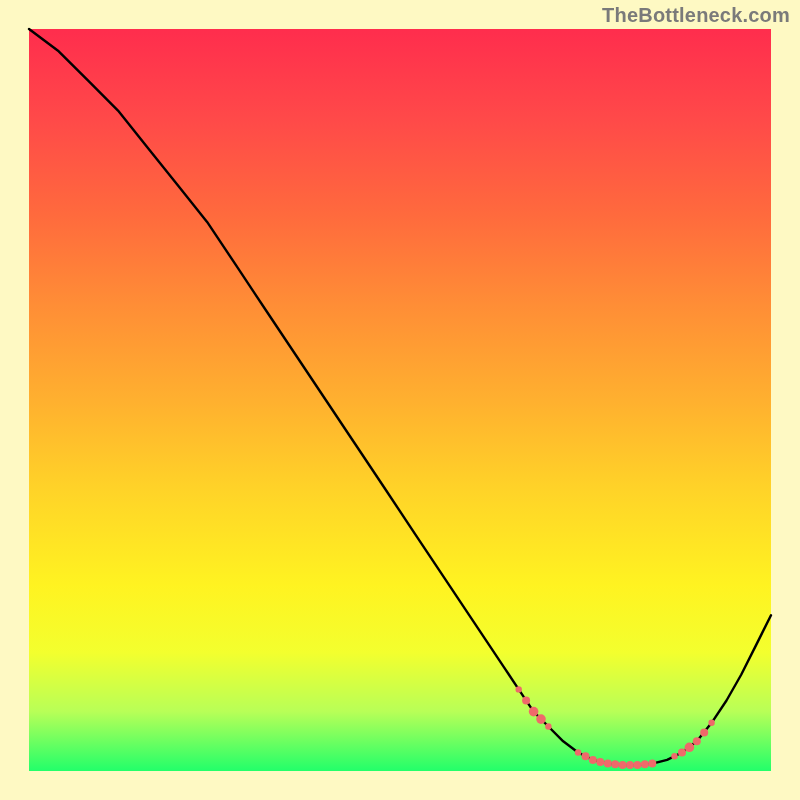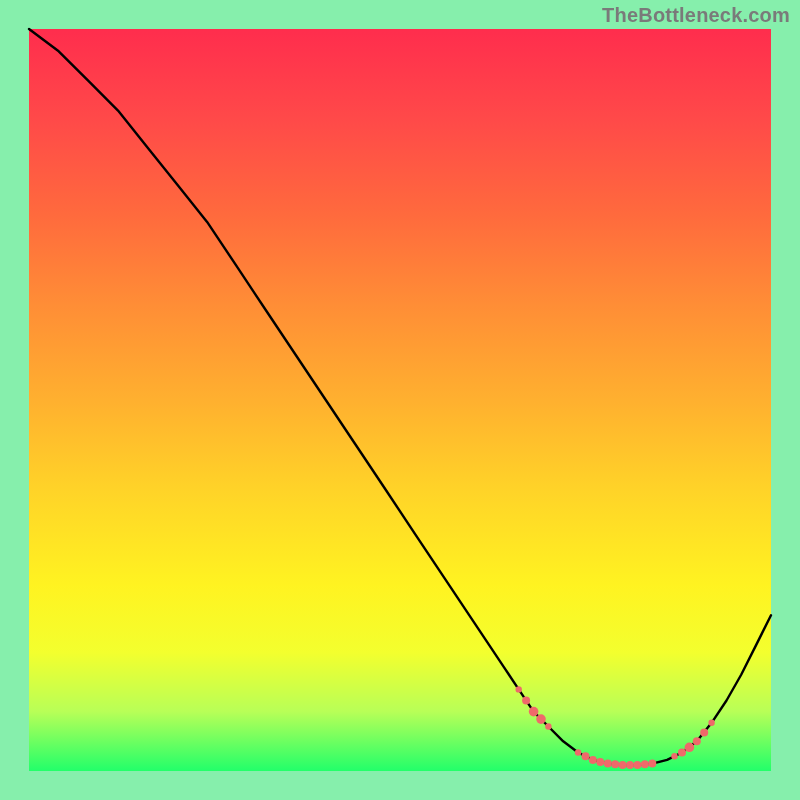--- a/index.html
+++ b/index.html
@@ -8,21 +8,21 @@
     width: 800px;
     height: 800px;
     background: #000;
     overflow: hidden;
     font-family: Arial, Helvetica, sans-serif;
   }
   .frame {
     position: relative;
     width: 800px;
     height: 800px;
-    background: #86efac;
+    background: #fef9c3;
   }
   .plot-area {
     position: absolute;
     left: 29px;
     top: 29px;
     width: 742px;
     height: 742px;
     background: linear-gradient(
       to bottom,
       #ff2d4d 0%,

